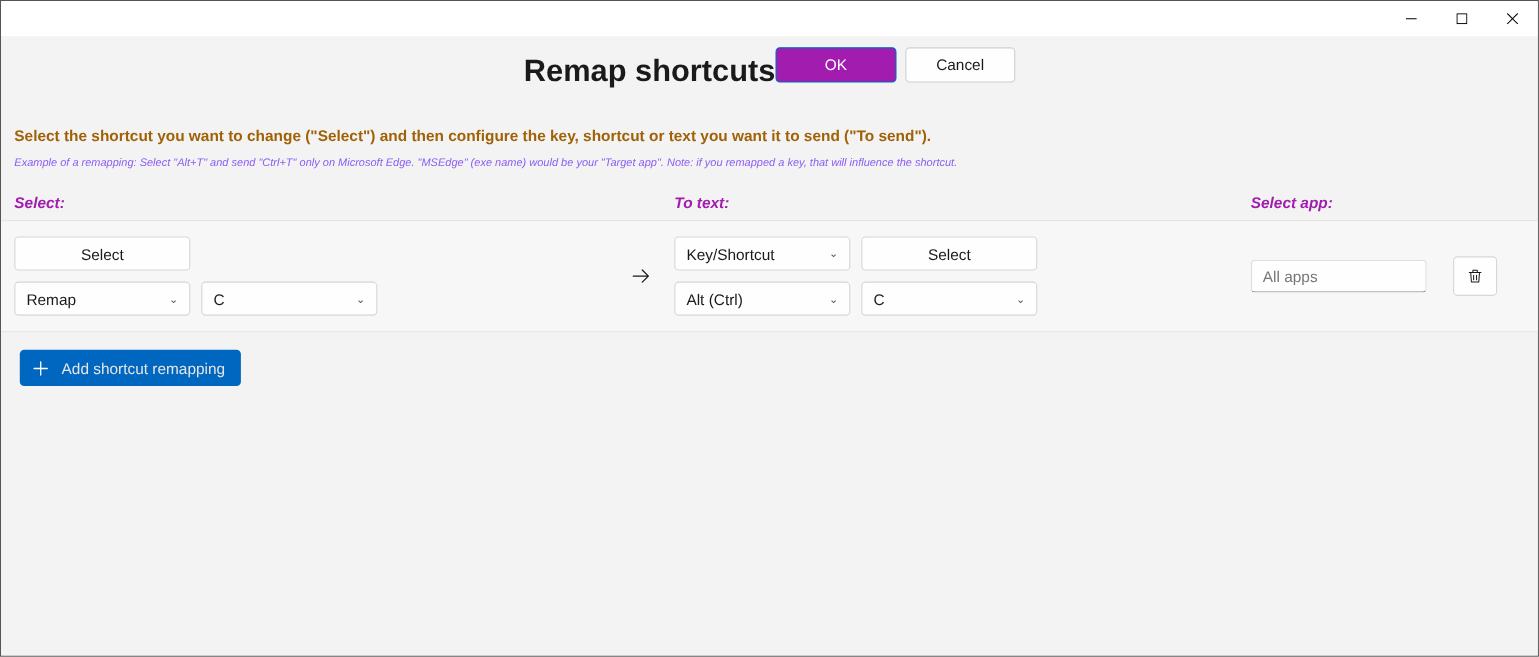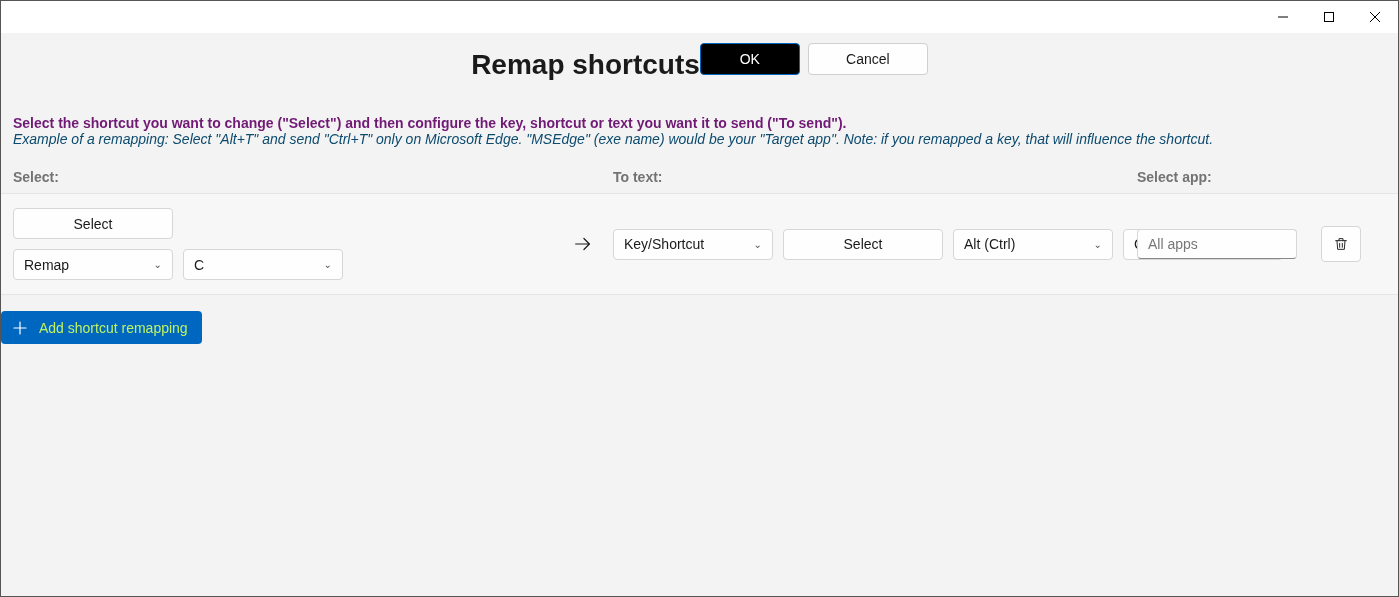--- a/index.html
+++ b/index.html
@@ -55,50 +55,52 @@
     .btn {
       cursor: pointer;
       border-radius: 4px;
       font-size: 14px;
       height: 32px;
       display: flex;
       align-items: center;
       justify-content: center;
     }
     .btn-primary {
-      background: #000000;
+      background: #a21caf;
       color: #fff;
       border: 1px solid #0067c0;
+      width: 110px;
+    }
+    .btn-secondary {
+      background: #fefefe;
+      color: #1a1a1a;
+      border: 1px solid #d0d0d0;
       width: 100px;
-    }
-    .btn-secondary {
-      background: #fefefe;
-      color: #1a1a1a;
-      border: 1px solid #d0d0d0;
-      width: 120px;
     }
     .instructions {
       padding: 34px 12px 0 12px;
     }
     .instruction-bold {
       font-size: 14px;
       font-weight: 600;
-      color: #701a75;
+      color: #a16207;
+      margin-bottom: 12px;
     }
     .instruction-italic {
-      font-size: 14px;
+      font-size: 10px;
       font-style: italic;
-      color: #0c4a6e;
+      color: #8b5cf6;
     }
     .column-headers {
       display: flex;
       padding: 22px 12px 8px 12px;
       font-size: 14px;
       font-weight: 600;
-      color: #737373;
+      color: #a21caf;
+      font-style: italic;
     }
     .col-select { width: 600px; }
     .col-tosend { width: 524px; }
     .col-target { flex: 1; }
     .mapping-row {
       border-top: 1px solid #e5e5e5;
       border-bottom: 1px solid #e5e5e5;
       background: #f7f7f7;
       padding: 14px 12px;
       display: flex;
@@ -112,20 +114,21 @@
     }
     .mapping-arrow {
       width: 60px;
       display: flex;
       justify-content: center;
       align-items: center;
     }
     .mapping-send {
       width: 524px;
       display: flex;
+      flex-direction: column;
       gap: 10px;
     }
     .mapping-target {
       flex: 1;
       display: flex;
       align-items: center;
       gap: 24px;
     }
     .row-group {
       display: flex;
@@ -181,23 +184,23 @@
       border: 1px solid #d6d6d6;
       border-radius: 4px;
       height: 36px;
       width: 40px;
       display: flex;
       align-items: center;
       justify-content: center;
       cursor: pointer;
     }
     .add-button {
-      margin: 16px 0;
+      margin: 16px 17px;
       background: #0067c0;
-      color: #bef264;
+      color: #e5e5e5;
       border: none;
       border-radius: 4px;
       height: 33px;
       padding: 0 14px 0 10px;
       font-size: 14px;
       display: inline-flex;
       align-items: center;
       gap: 10px;
       cursor: pointer;
     }

